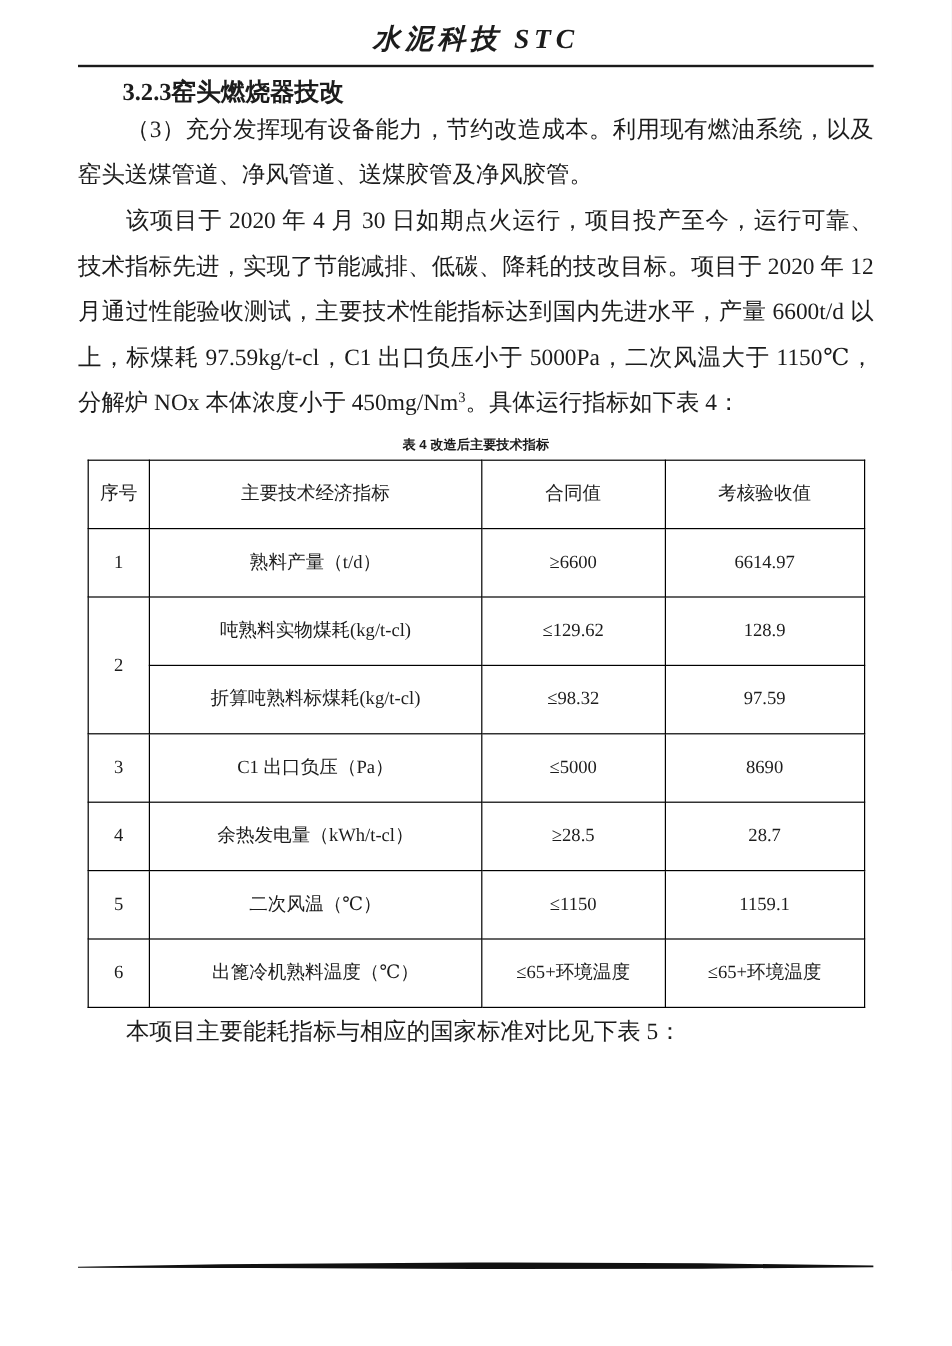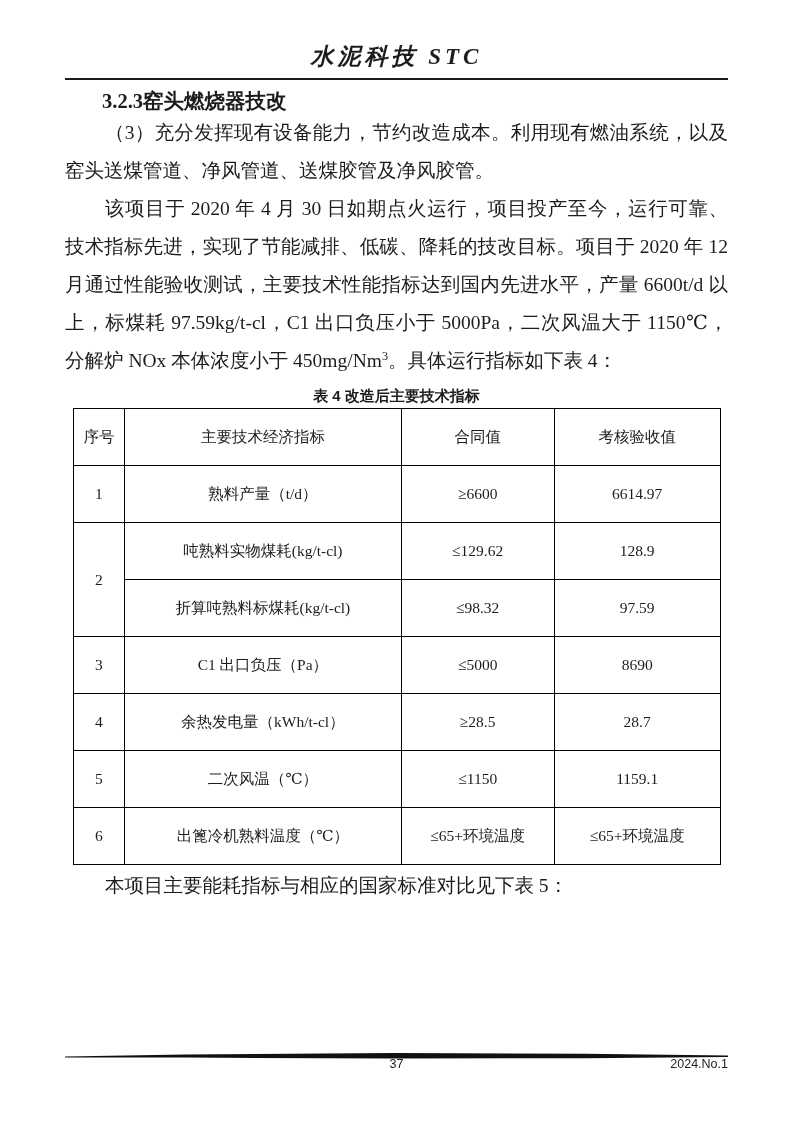--- a/index.html
+++ b/index.html
@@ -9,21 +9,21 @@
     height: 1122px;
     margin: 0 auto;
     background: #ffffff;
     color: #1c1c1c;
     font-family: "Liberation Serif", "DejaVu Serif", serif;
     overflow: hidden;
   }
   .content { padding: 0 65px; }
 
   .journal-title {
-    padding-top: 42px;
+    padding-top: 18px;
     text-align: center;
     font-size: 23px;
     font-weight: 700;
     font-style: italic;
     letter-spacing: 4px;
     line-height: 30px;
   }
   .header-rule {
     margin-top: 6px;
     border-bottom: 2.5px solid #1b1b1b;
@@ -54,21 +54,21 @@
     line-height: 38px;
     text-align: justify;
     text-indent: 2.05em;
   }
   .sup { font-size: 0.62em; vertical-align: baseline; position: relative; top: -0.55em; }
   .sub { font-size: 0.68em; vertical-align: baseline; position: relative; top: 0.25em; }
 
   .table-caption {
     margin-top: 4px;
     text-align: center;
-    font-size: 15px;
+    font-size: 11px;
     font-weight: 700;
     line-height: 20px;
     font-family: "Liberation Sans", "DejaVu Sans", sans-serif;
   }
   table.tech {
     margin: 2px auto 0 auto;
     width: 648px;
     border-collapse: collapse;
     border: 1.5px solid #000;
     table-layout: fixed;
@@ -196,17 +196,13 @@
     </table>
 
     <p class="para closing-para"><span>本项目主要能耗指标与相应的国家标准对比见下表 5：</span></p>
   </div>
 
   <div class="footer-rule-wrap">
     <svg width="663" height="8" viewBox="0 0 663 8" xmlns="http://www.w3.org/2000/svg" aria-hidden="true">
       <polygon points="0,4.6 120,2.6 330,1.0 520,1.8 663,3.6 663,5.0 520,6.2 330,6.6 120,5.6 0,5.4" fill="#111"></polygon>
     </svg>
   </div>
-  <div class="footer-row">
-    <span class="footer-page-number">37</span>
-    <span class="footer-issue">2024.No.1</span>
-  </div>
 </div>
 
 </body></html>

